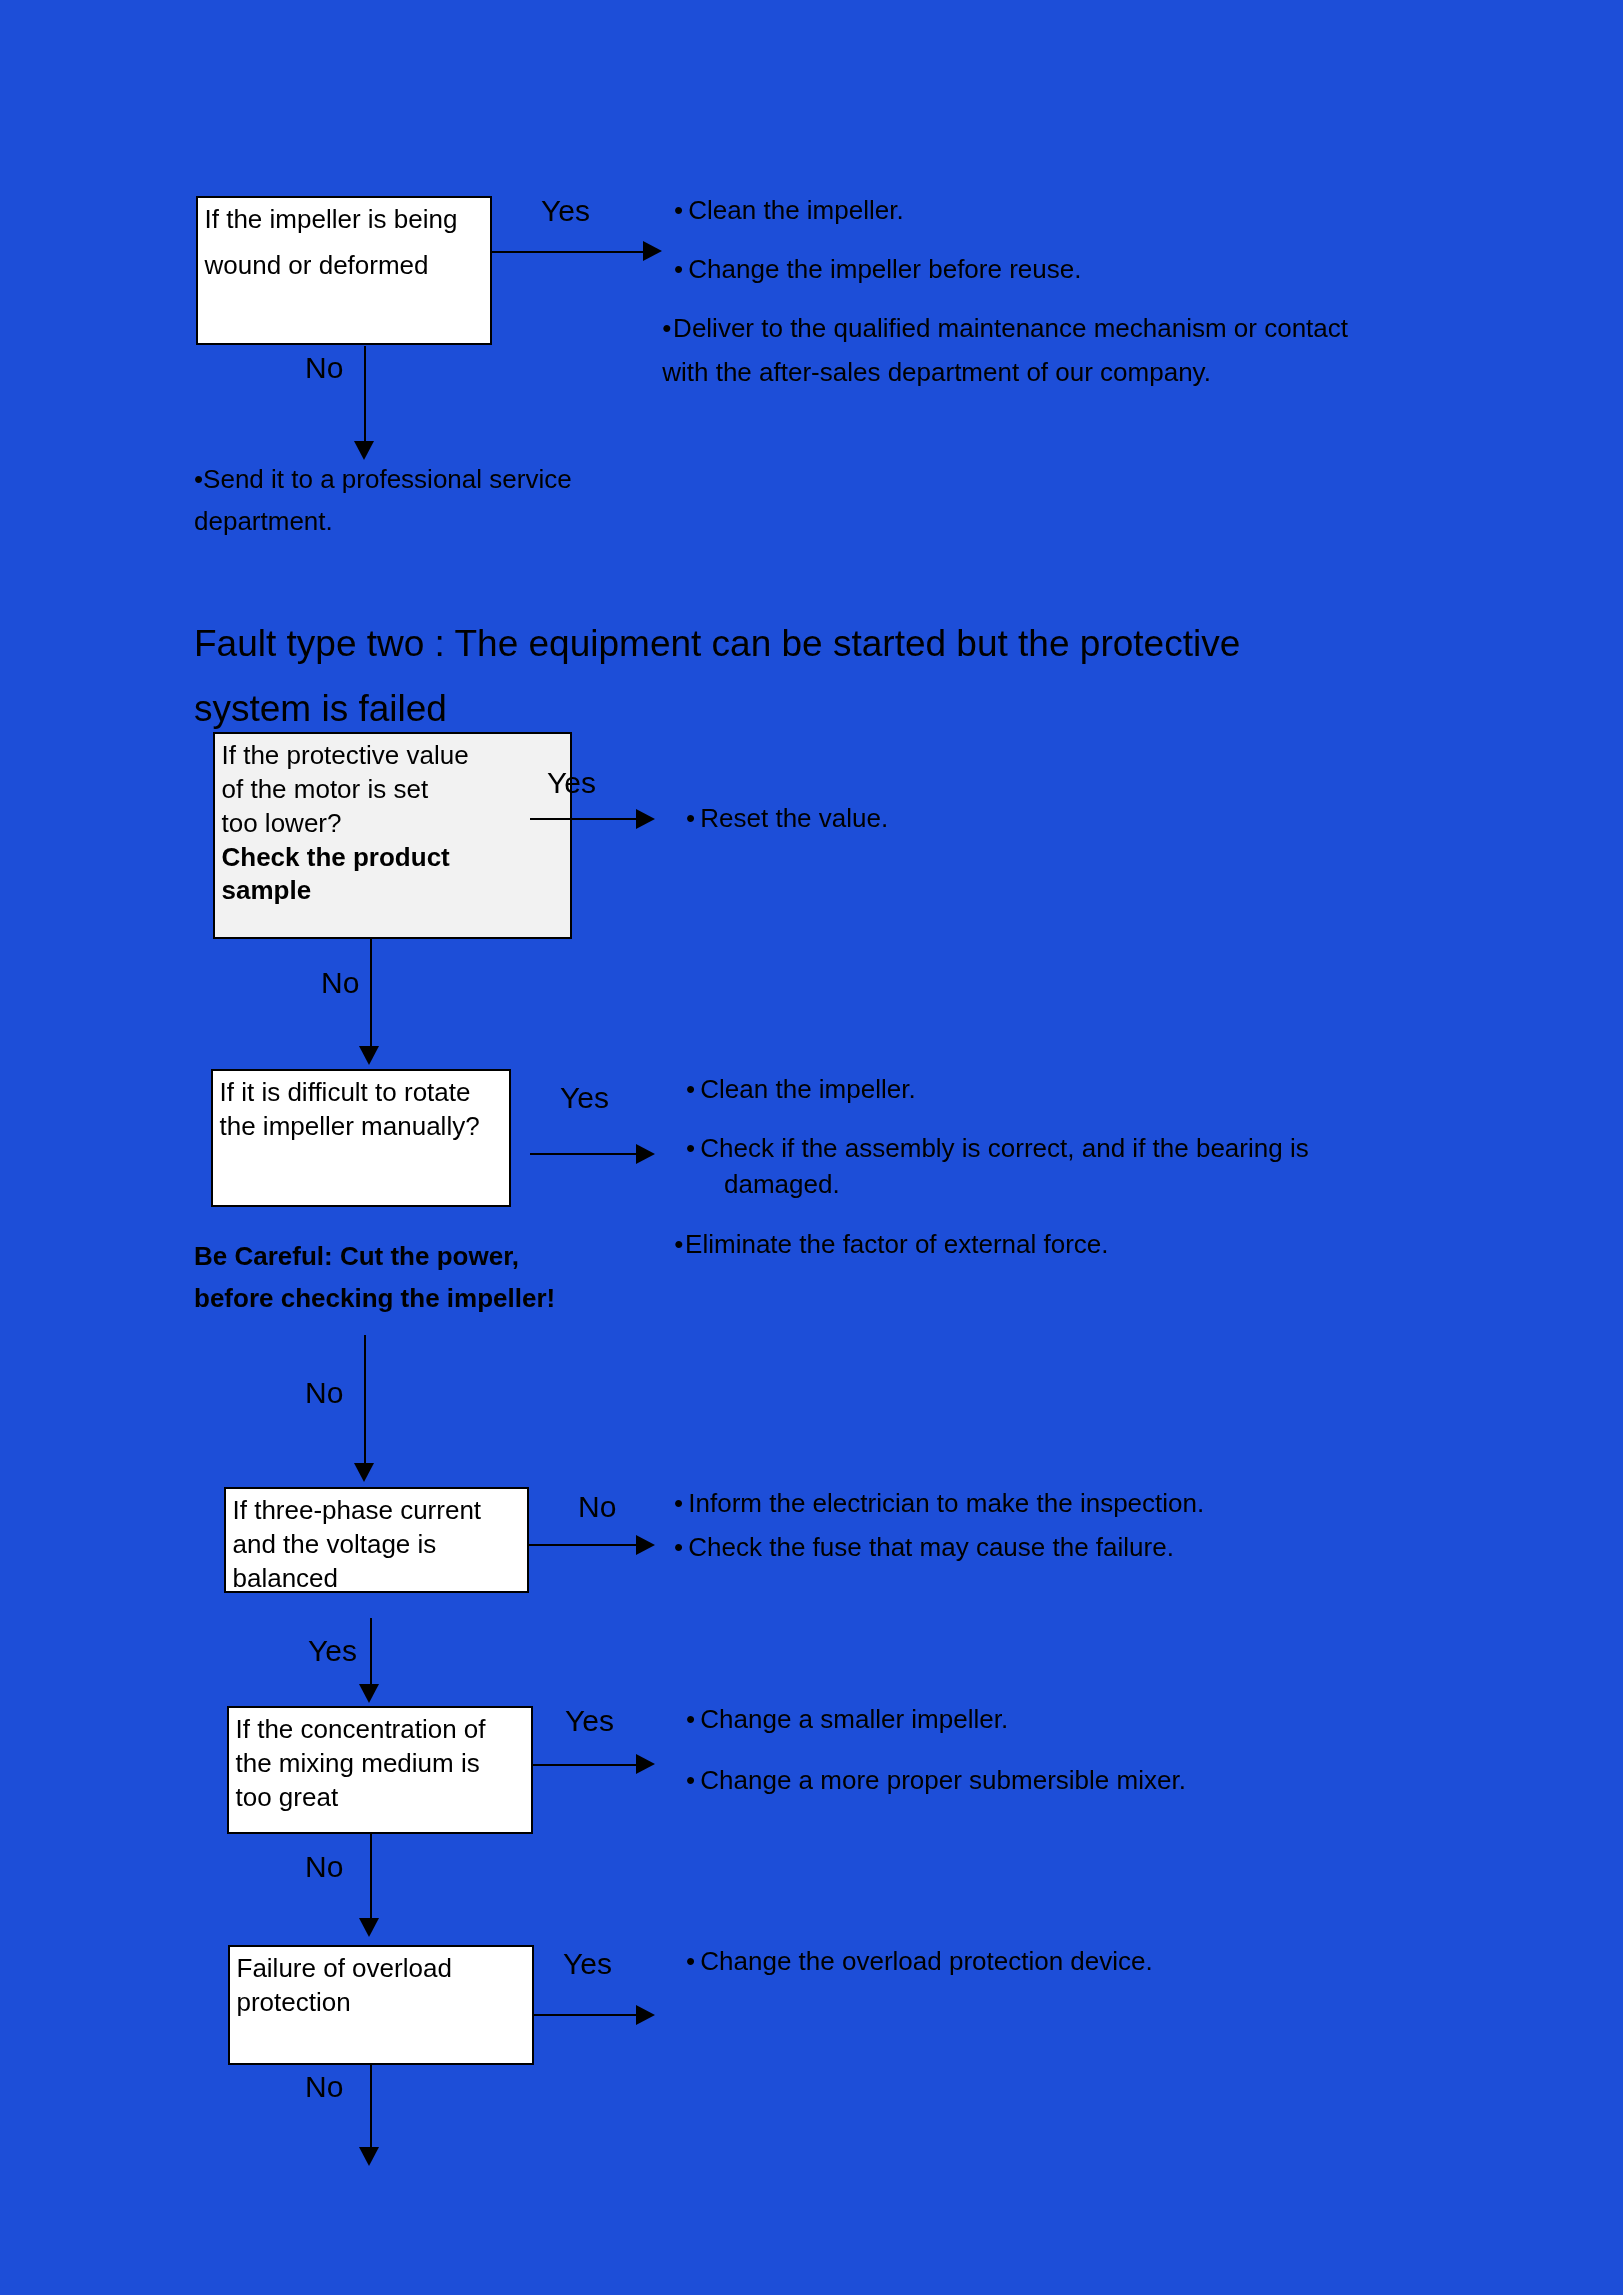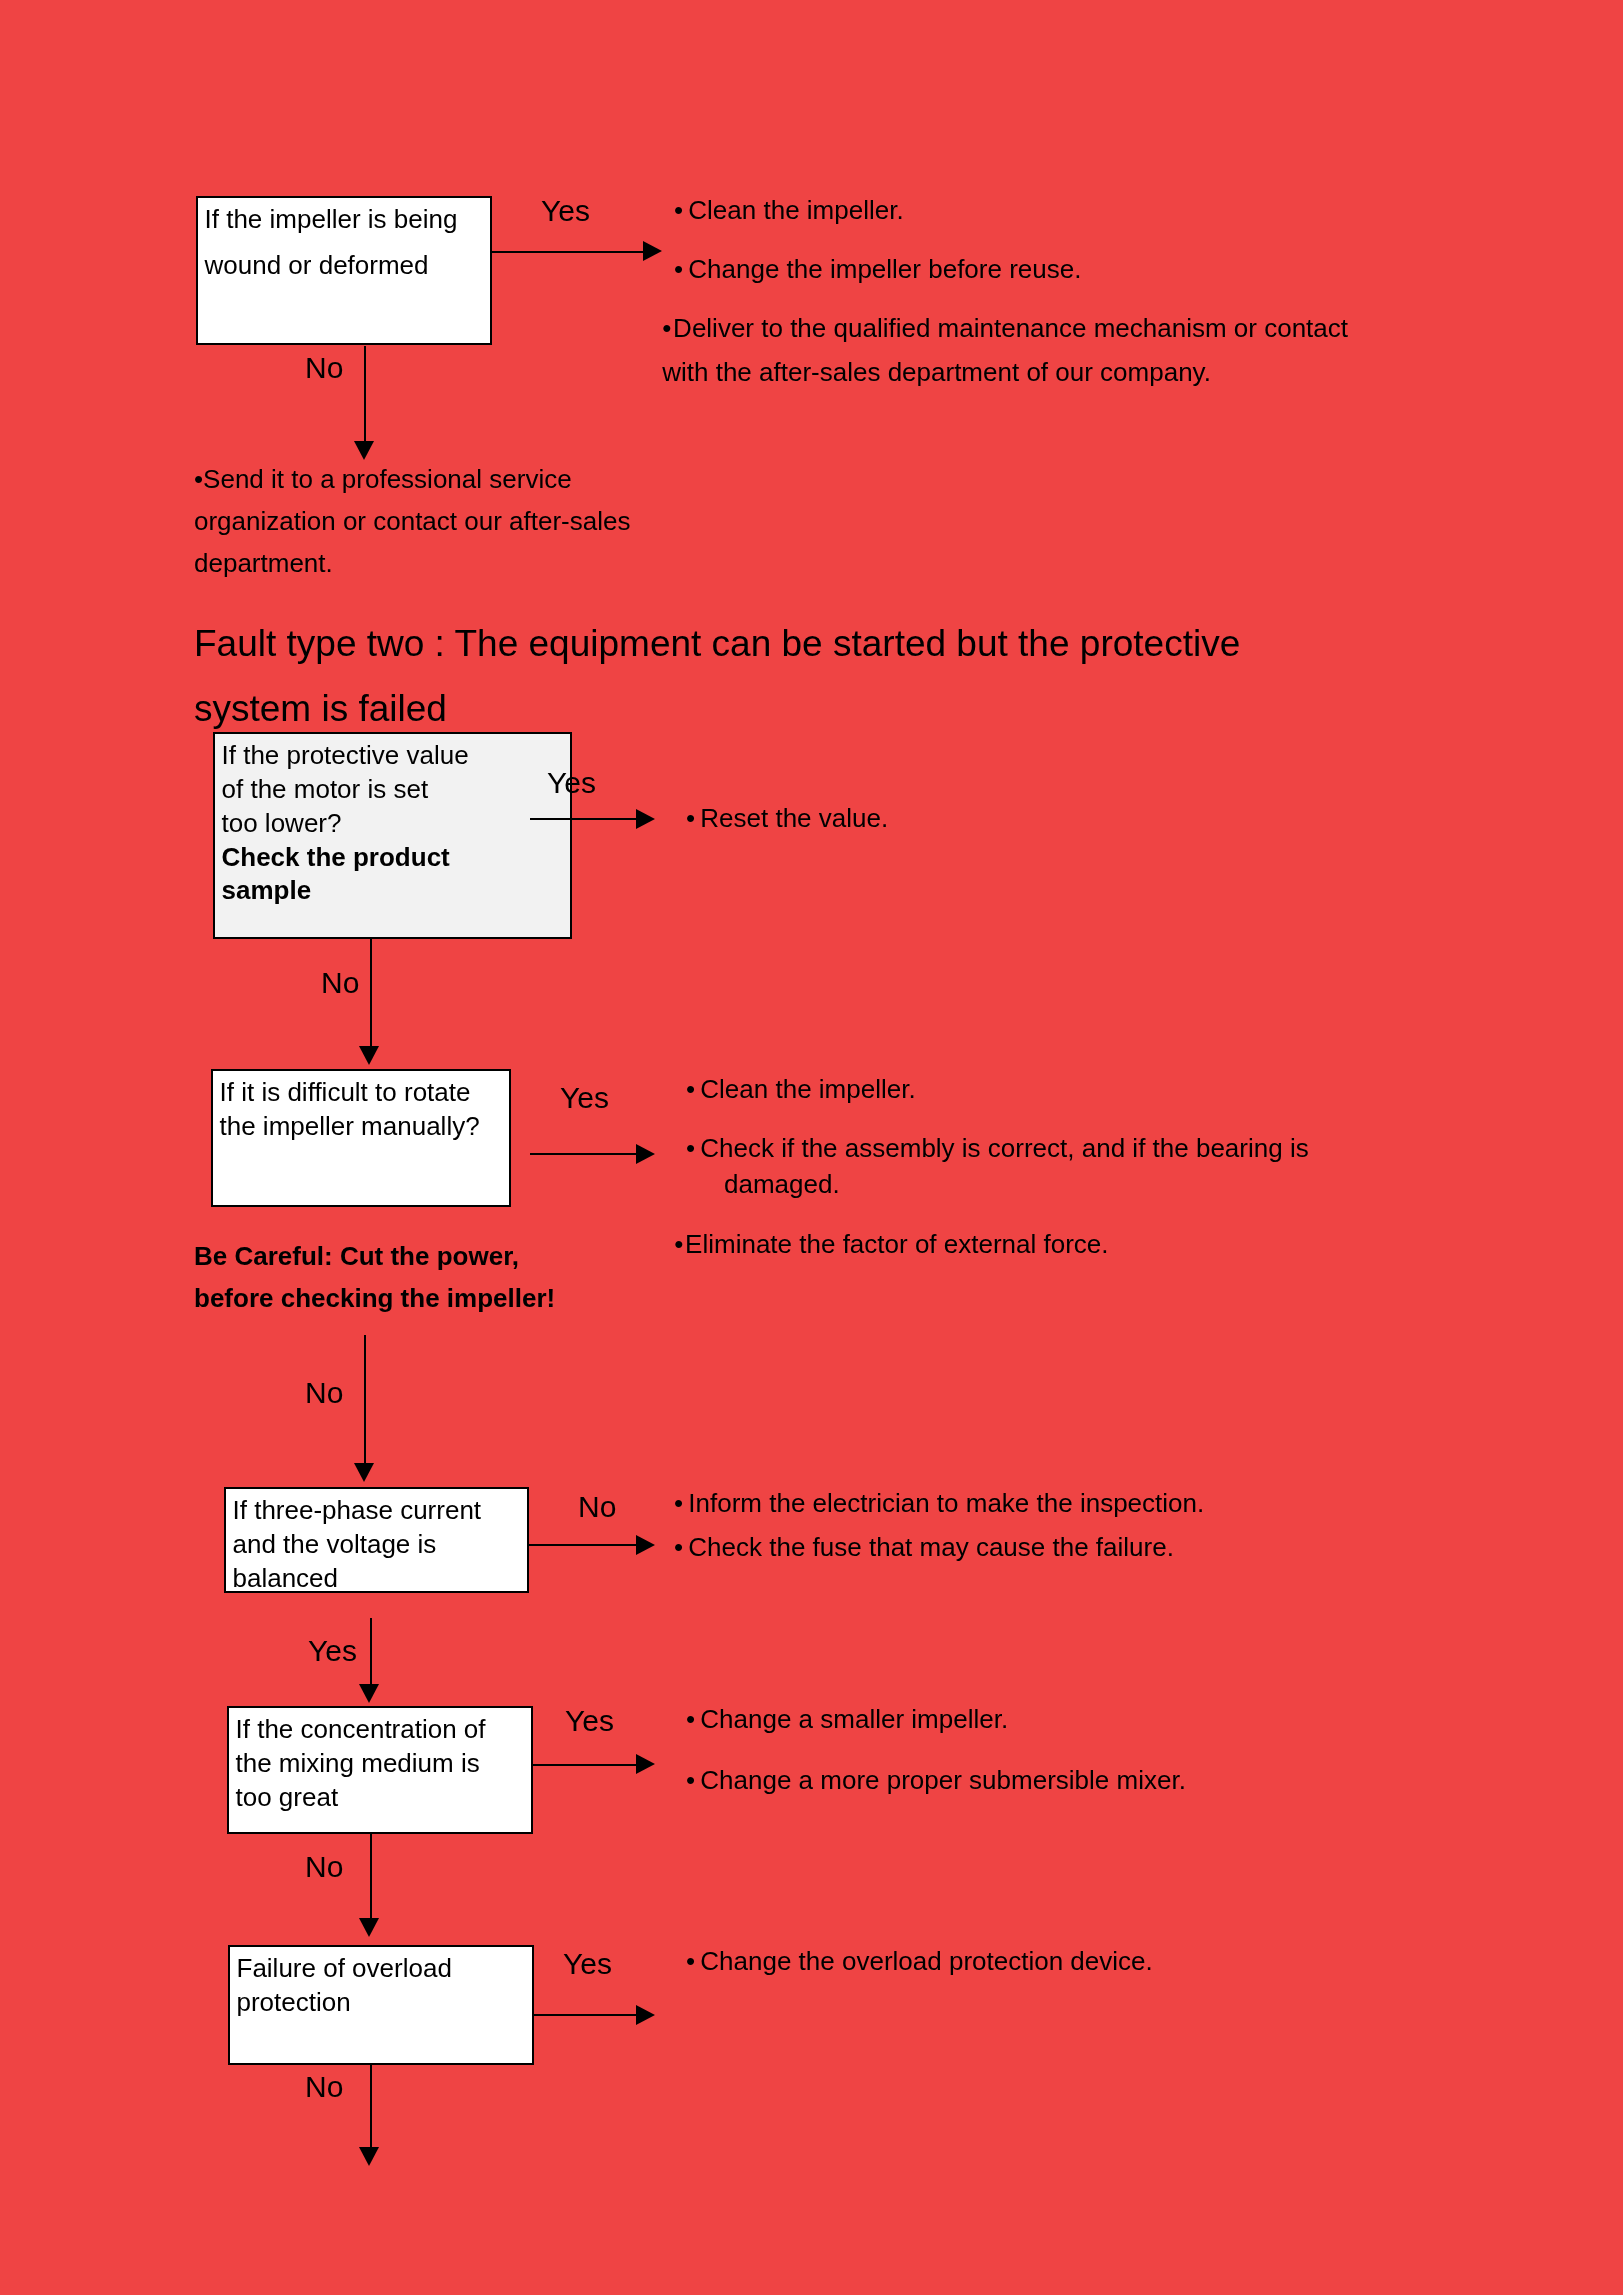--- a/index.html
+++ b/index.html
@@ -9,21 +9,21 @@
     background: #ffffff;
   }
   body {
     font-family: "Liberation Sans", sans-serif;
     color: #000000;
   }
   #page {
     position: relative;
     width: 1623px;
     height: 2295px;
-    background: #ef4444;
+    background: #1d4ed8;
     overflow: hidden;
   }
 
   
   .box {
     position: absolute;
     box-sizing: border-box;
     border: 2.6px solid #000000;
     background: #ffffff;
     font-size: 26px;
@@ -135,21 +135,20 @@
       <span>with    the after-sales department of our company.</span>
     </div>
   </div>
 
   <div class="flowlabel" style="left:305px; top:353px;">No</div>
   <div class="vline" style="left:364px; top:346px; height:98px;"></div>
   <div class="arrowhead-down" style="left:354px; top:441px;"></div>
 
   <div class="para" style="left:194px; top:458px; width:654px;">
     <span class="pl">•Send it to a professional service</span>
-    <span class="pl">organization or contact our after-sales</span>
     <span class="pl">department.</span>
   </div>
 
   <div class="heading" style="left:194px; top:614px;">
     <span class="hb">Fault type two :</span><span> The equipment can be started but the protective</span>
   </div>
   <div class="heading" style="left:194px; top:679px;">
     <span>system is failed</span>
   </div>
 

